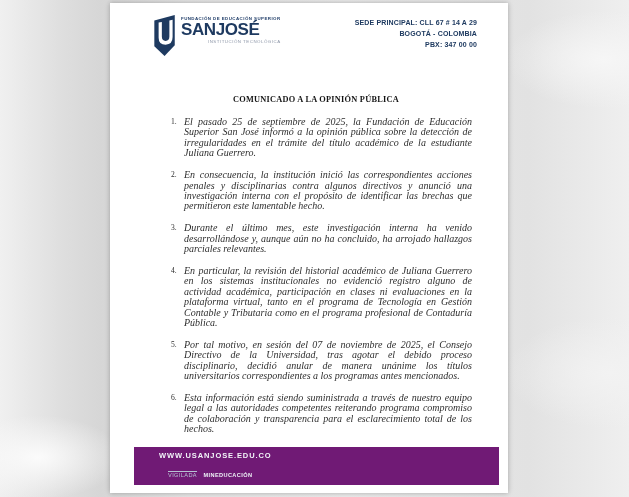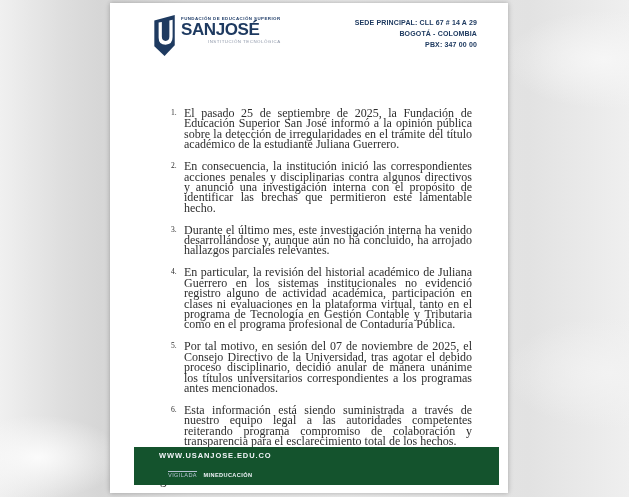--- a/index.html
+++ b/index.html
@@ -50,27 +50,27 @@
     position:absolute; left:50px; right:36px; top:92px;
     font-family:"Liberation Serif", serif; color:#2e2e2e;
   }
   .doc-title {
     text-align:center; font-size:8.3px; font-weight:bold;
     letter-spacing:.25px; color:#151515; white-space:nowrap;
   }
   .list { margin-top:13px; }
   .item { display:flex; padding-left:11px; margin-bottom:11.5px; }
   .item .num { flex:0 0 13px; font-size:7.6px; line-height:10.4px; }
-  .item .txt { flex:1; font-size:12px; line-height:10.4px; text-align:justify; }
+  .item .txt { flex:1; font-size:10px; line-height:10.4px; text-align:justify;font-style:italic; }
   .closing { margin-top:18px; font-size:13px; line-height:10.4px; }
 
   
   .footer-bar {
     position:absolute; left:24px; right:9px; bottom:8px; height:38px;
-    background:#14532d;
+    background:#701a75;
     display:flex; flex-direction:column; justify-content:center;
     padding-left:25px;
   }
   .site {
     font-size:7.5px; font-weight:bold; color:#f2f5f9;
     letter-spacing:.9px; white-space:nowrap;
   }
   .vigilada-row { margin-top:3px; margin-left:9px; white-space:nowrap; }
   .vigilada {
     font-size:5.6px; color:#b6c2d3; letter-spacing:.4px;
@@ -101,20 +101,21 @@
     </div>
   </div>
 
   <div class="contact">
     <div>SEDE PRINCIPAL: CLL 67 # 14 A 29</div>
     <div>BOGOTÁ - COLOMBIA</div>
     <div>PBX: 347 00 00</div>
   </div>
 
   <div class="content">
+    <div class="doc-title">COMUNICADO A LA OPINIÓN PÚBLICA</div>
 
     <div class="list">
       <div class="item">
         <span class="num">1.</span>
         <span class="txt">El pasado 25 de septiembre de 2025, la Fundación de Educación Superior San José informó a la opinión pública sobre la detección de irregularidades en el trámite del título académico de la estudiante Juliana Guerrero.</span>
       </div>
       <div class="item">
         <span class="num">2.</span>
         <span class="txt">En consecuencia, la institución inició las correspondientes acciones penales y disciplinarias contra algunos directivos y anunció una investigación interna con el propósito de identificar las brechas que permitieron este lamentable hecho.</span>
       </div>

